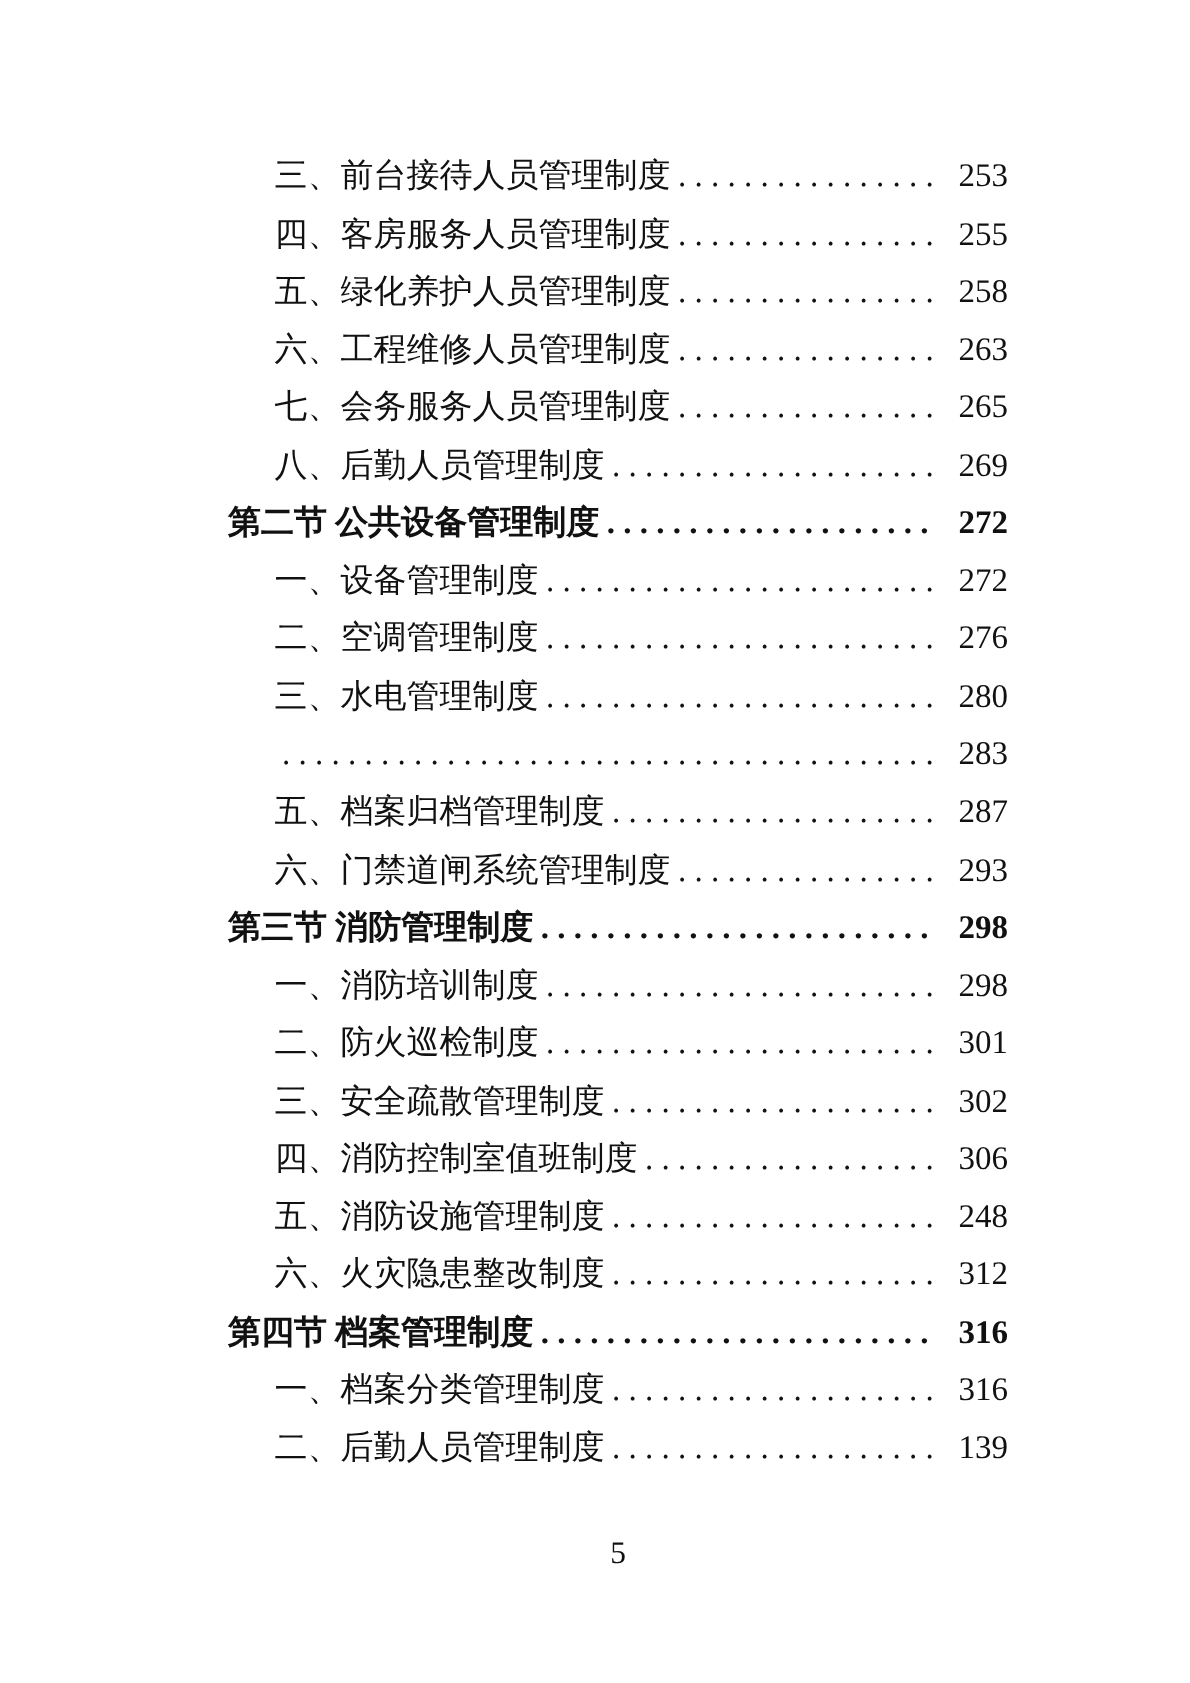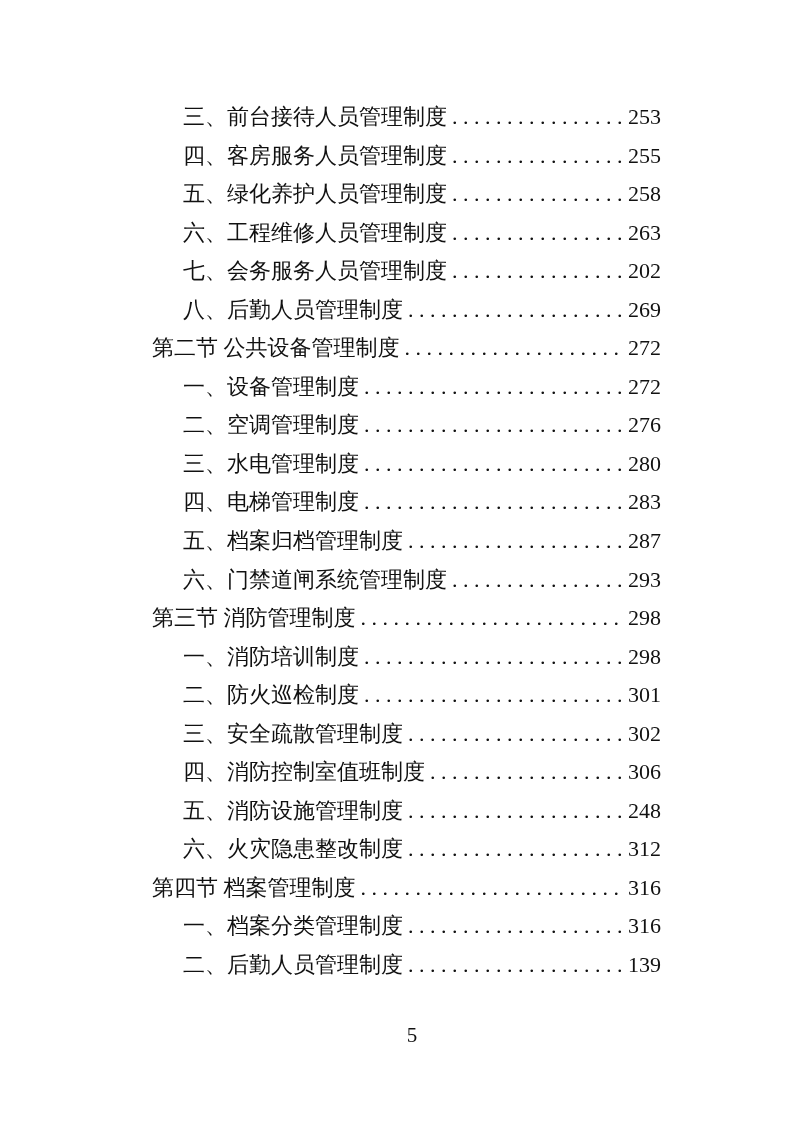--- a/index.html
+++ b/index.html
@@ -23,36 +23,37 @@
   .row {
     display: flex;
     align-items: baseline;
     height: 38.55px;
     line-height: 38.55px;
     font-size: 22px;
     padding-right: 121px;
     box-sizing: border-box;
   }
   .row.item    { padding-left: 183px; }
-  .row.section { padding-left: 152px; }
+  .row.section { padding-left: 152px; font-weight: bold; }
   .lbl {
     white-space: nowrap;
     flex: 0 0 auto;
   }
   .leader {
     flex: 1 1 auto;
     overflow: hidden;
     white-space: nowrap;
     margin-left: 5px;
     margin-right: 3px;
     color: #111111;
   }
   .pg {
     flex: 0 0 auto;
     min-width: 44px;
+    text-align: right;
     white-space: nowrap;
   }
   .footer {
     position: absolute;
     top: 1020px;
     left: 152px;
     width: 520px;
     text-align: center;
     font-size: 21px;
     line-height: 30px;
@@ -80,21 +81,21 @@
         <span class="pg">258</span>
     </div>
     <div class="row item">
       <span class="lbl">六、工程维修人员管理制度</span>
         <span class="leader">. . . . . . . . . . . . . . . . . . . . . . . . . . . . . . . . . . . . . . . . . . . . . . . . . . . . . . . . . . . . </span>
         <span class="pg">263</span>
     </div>
     <div class="row item">
       <span class="lbl">七、会务服务人员管理制度</span>
         <span class="leader">. . . . . . . . . . . . . . . . . . . . . . . . . . . . . . . . . . . . . . . . . . . . . . . . . . . . . . . . . . . . </span>
-        <span class="pg">202</span>
+        <span class="pg">265</span>
     </div>
     <div class="row item">
       <span class="lbl">八、后勤人员管理制度</span>
         <span class="leader">. . . . . . . . . . . . . . . . . . . . . . . . . . . . . . . . . . . . . . . . . . . . . . . . . . . . . . . . . . . . </span>
         <span class="pg">269</span>
     </div>
     <div class="row section">
       <span class="lbl">第二节 公共设备管理制度</span>
         <span class="leader">. . . . . . . . . . . . . . . . . . . . . . . . . . . . . . . . . . . . . . . . . . . . . . . . . . . . . . . . . . . . </span>
         <span class="pg">272</span>
@@ -108,21 +109,20 @@
       <span class="lbl">二、空调管理制度</span>
         <span class="leader">. . . . . . . . . . . . . . . . . . . . . . . . . . . . . . . . . . . . . . . . . . . . . . . . . . . . . . . . . . . . </span>
         <span class="pg">276</span>
     </div>
     <div class="row item">
       <span class="lbl">三、水电管理制度</span>
         <span class="leader">. . . . . . . . . . . . . . . . . . . . . . . . . . . . . . . . . . . . . . . . . . . . . . . . . . . . . . . . . . . . </span>
         <span class="pg">280</span>
     </div>
     <div class="row item">
-      <span class="lbl">四、电梯管理制度</span>
         <span class="leader">. . . . . . . . . . . . . . . . . . . . . . . . . . . . . . . . . . . . . . . . . . . . . . . . . . . . . . . . . . . . </span>
         <span class="pg">283</span>
     </div>
     <div class="row item">
       <span class="lbl">五、档案归档管理制度</span>
         <span class="leader">. . . . . . . . . . . . . . . . . . . . . . . . . . . . . . . . . . . . . . . . . . . . . . . . . . . . . . . . . . . . </span>
         <span class="pg">287</span>
     </div>
     <div class="row item">
       <span class="lbl">六、门禁道闸系统管理制度</span>

